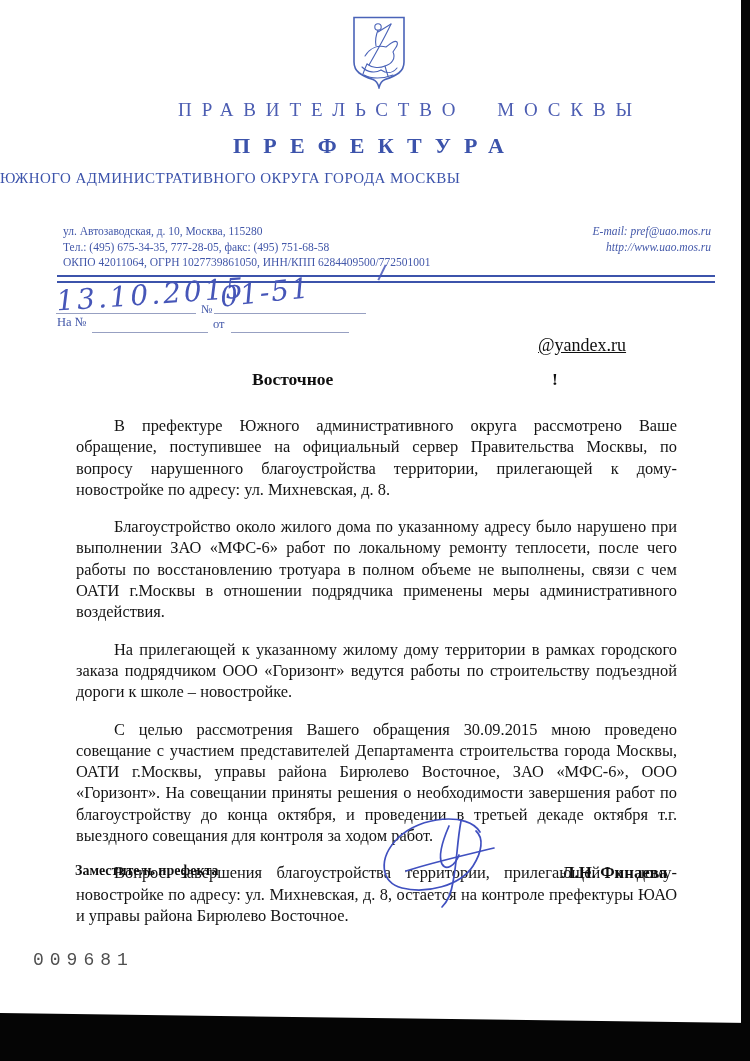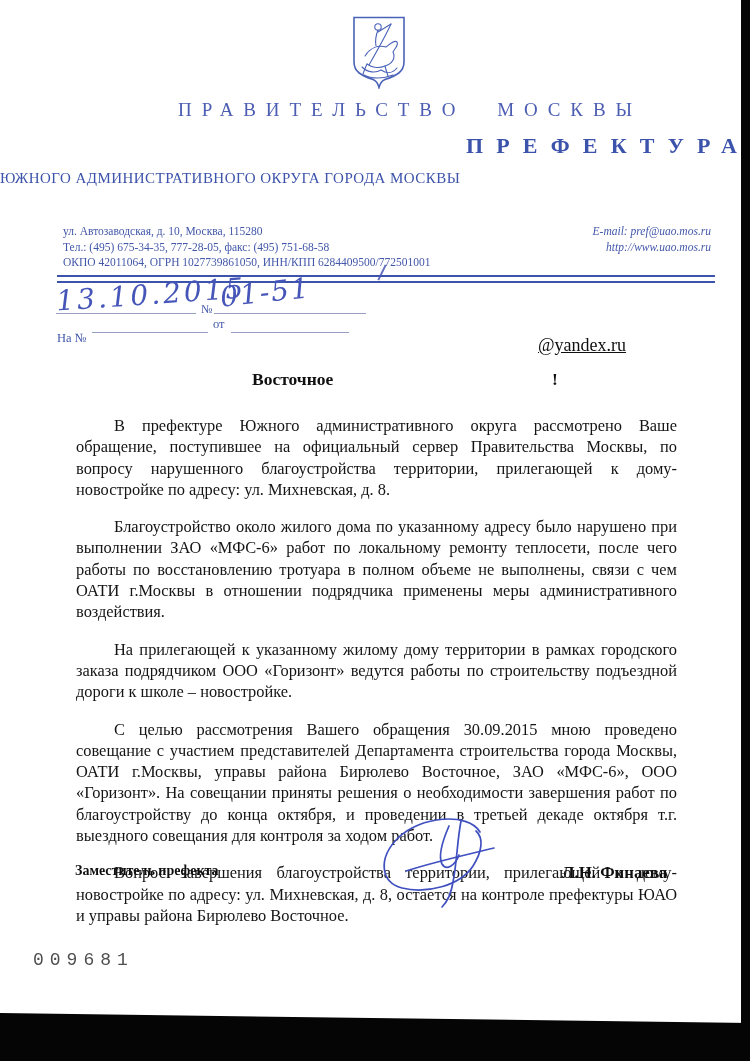--- a/index.html
+++ b/index.html
@@ -7,21 +7,21 @@
     position:relative;width:750px;height:1061px;background:#ffffff;
     overflow:hidden;font-family:"Liberation Serif",serif;margin:0 auto;
   }
   
   .coat{position:absolute;left:351px;top:15px;}
   .org-gov{
     position:absolute;top:99px;left:0;width:740px;text-align:center;
     color:#4c5db2;font-size:19px;letter-spacing:0.52em;word-spacing:0.9em;font-weight:500;padding-left:40px;
   }
   .org-pref{
-    position:absolute;top:133px;left:0;width:750px;text-align:right;
+    position:absolute;top:133px;left:0;width:750px;text-align:center;
     color:#3c53ab;font-size:22px;font-weight:bold;letter-spacing:0.60em;
   }
   .org-district{
     position:absolute;top:170px;left:0;width:750px;text-align:left;
     color:#3c53ab;font-size:15px;font-weight:normal;letter-spacing:0.03em;
   }
   .contact-row{
     position:absolute;top:224px;left:63px;width:648px;
     display:flex;justify-content:space-between;
     color:#4257a9;font-size:11.5px;line-height:15.5px;
@@ -36,21 +36,21 @@
     border-left:2px solid #4656b8;transform:rotate(26deg);opacity:.85;
   }
   
   .hw{font-family:"DejaVu Serif",serif;font-style:italic;color:#4656b8;}
   .hw-date{position:absolute;left:56px;top:278px;font-size:28px;letter-spacing:3px;transform:rotate(-4deg);}
   .no-label{position:absolute;left:201px;top:302px;font-size:12px;color:#4257a9;}
   .hw-number{position:absolute;left:220px;top:276px;font-size:28px;letter-spacing:2px;transform:rotate(-6deg);}
   .uline{position:absolute;height:0;border-bottom:1.6px solid #97a0c2;}
   .ul-date{left:56px;top:313px;width:140px;}
   .ul-num{left:214px;top:313px;width:152px;}
-  .na-label{position:absolute;left:57px;top:331px;font-size:12.5px;color:#4257a9;}
+  .na-label{position:absolute;left:57px;top:315px;font-size:12.5px;color:#4257a9;}
   .ul-na{left:92px;top:332px;width:116px;}
   .ot-label{position:absolute;left:213px;top:317px;font-size:12.5px;color:#4257a9;}
   .ul-ot{left:231px;top:332px;width:118px;}
   
   .recipient-email{
     position:absolute;left:538px;top:335px;font-size:18px;color:#101010;
     text-decoration:underline;
   }
   .greeting{position:absolute;left:252px;top:369px;font-size:17.5px;font-weight:bold;color:#101010;}
   .excl{position:absolute;left:552px;top:369px;font-size:17.5px;font-weight:bold;color:#101010;}

